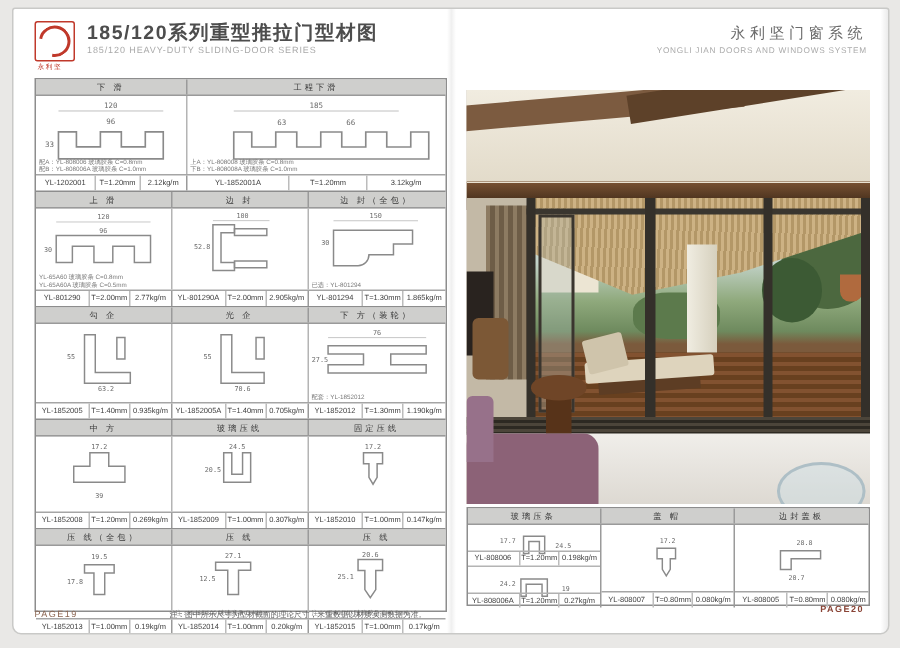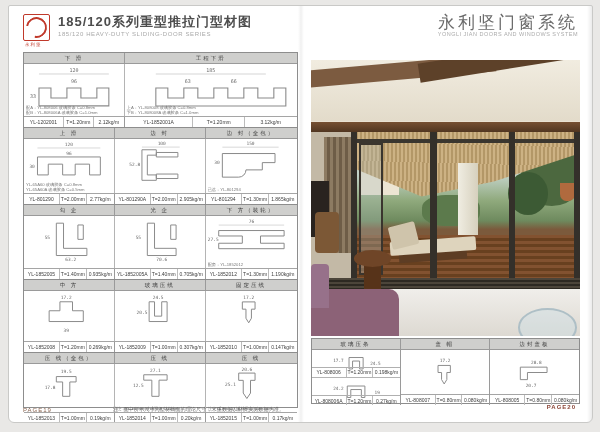--- a/index.html
+++ b/index.html
@@ -19,21 +19,21 @@
   .hdrL{position:absolute;left:14px;top:8px;height:36px;display:flex;align-items:flex-start;}
   .logo{width:25px;height:25px;border:1px solid #c0392b;border-radius:2px;position:relative;
     display:flex;align-items:center;justify-content:center;}
   .logo .swirl{width:17px;height:17px;border-radius:50%;border:2px solid #c0392b;
     border-left-color:transparent;transform:rotate(-35deg);}
   .logo-label{position:absolute;left:1px;top:27px;font-size:4.5px;color:#c0392b;letter-spacing:1px;white-space:nowrap;}
   .titleL{margin-left:8px;}
   .titleL .t1{font-size:13px;font-weight:bold;color:#4d4d4d;letter-spacing:1px;line-height:15px;}
   .titleL .t2{font-size:6px;color:#a9a9a9;letter-spacing:.6px;margin-top:2px;text-transform:uppercase;}
   .hdrR{position:absolute;right:14px;top:10px;text-align:right;}
-  .hdrR .t1{font-size:17px;color:#6b6b6b;letter-spacing:3px;line-height:13px;}
+  .hdrR .t1{font-size:10px;color:#6b6b6b;letter-spacing:3px;line-height:13px;}
   .hdrR .t2{font-size:5.5px;color:#ababab;letter-spacing:.5px;margin-top:2px;text-transform:uppercase;}
 
   
   .ptable{position:absolute;left:14px;right:3px;top:46px;height:356px;
     border:1px solid #8d8d8d;box-sizing:border-box;background:#fff;}
   .band{border-bottom:1px solid #8d8d8d;}
   .band:last-child{border-bottom:none;}
   .bh{display:flex;height:10px;background:#cfcfcd;border-bottom:1px solid #9a9a9a;}
   .bhc{box-sizing:border-box;border-right:1px solid #9a9a9a;display:flex;align-items:center;justify-content:center;
     font-size:5.5px;color:#3a3a3a;letter-spacing:2px;overflow:hidden;white-space:nowrap;}

